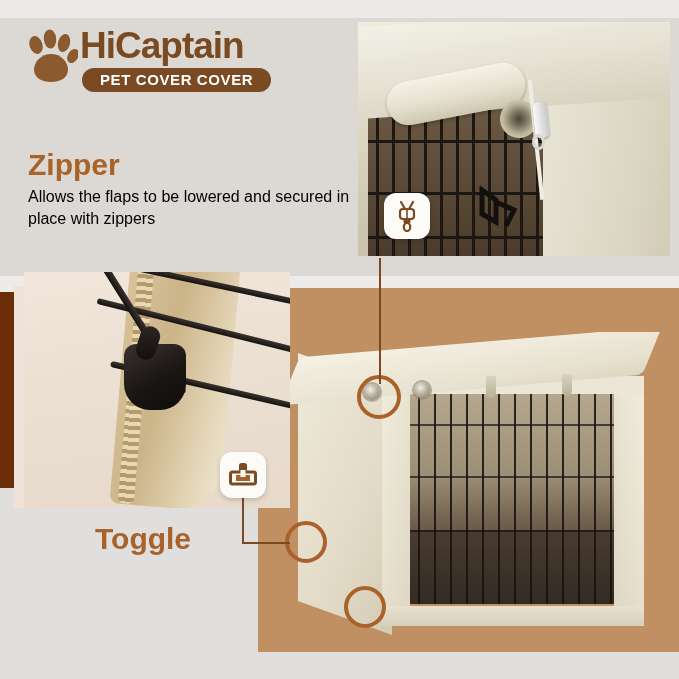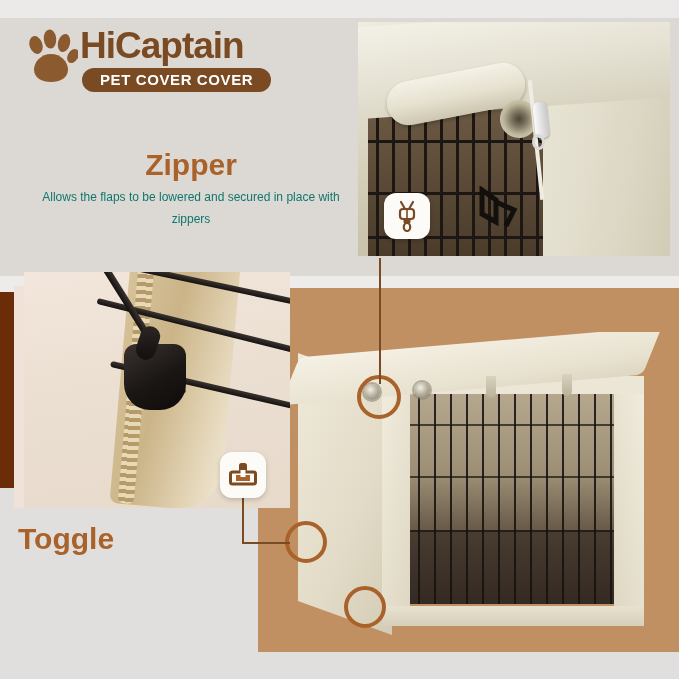--- a/index.html
+++ b/index.html
@@ -63,33 +63,33 @@
     background: #7a4a23; color: #fff;
     border-radius: 12px;
     padding: 3px 18px 4px 18px;
     font-size: 15px; font-weight: bold; letter-spacing: 0.6px;
     white-space: nowrap;
   }
 
   
   .feat-zipper {
     position: absolute; left: 28px; top: 148px; width: 326px;
-    text-align: center;
+    text-align: left;
   }
   .feat-toggle {
     position: absolute; left: 18px; top: 522px; width: 250px;
     text-align: right;
   }
   .feat-title {
     font-size: 30px; font-weight: bold; color: #a9622a;
     line-height: 34px; margin-bottom: 4px;
   }
-  .feat-title.toggle-title { text-align: left; }
+  .feat-title.toggle-title { text-align: center; }
   .feat-desc {
-    font-size: 12px; color: #0f766e; line-height: 22px;
+    font-size: 16px; color: #000000; line-height: 22px;
   }
 
   
   .photo { position: absolute; overflow: hidden; }
 
   
   .photo-zipper {
     left: 358px; top: 22px; width: 312px; height: 234px;
     background: linear-gradient(160deg,#efece0 0%,#ded9c6 30%,#cfc8b0 55%,#bdb49a 100%);
   }

